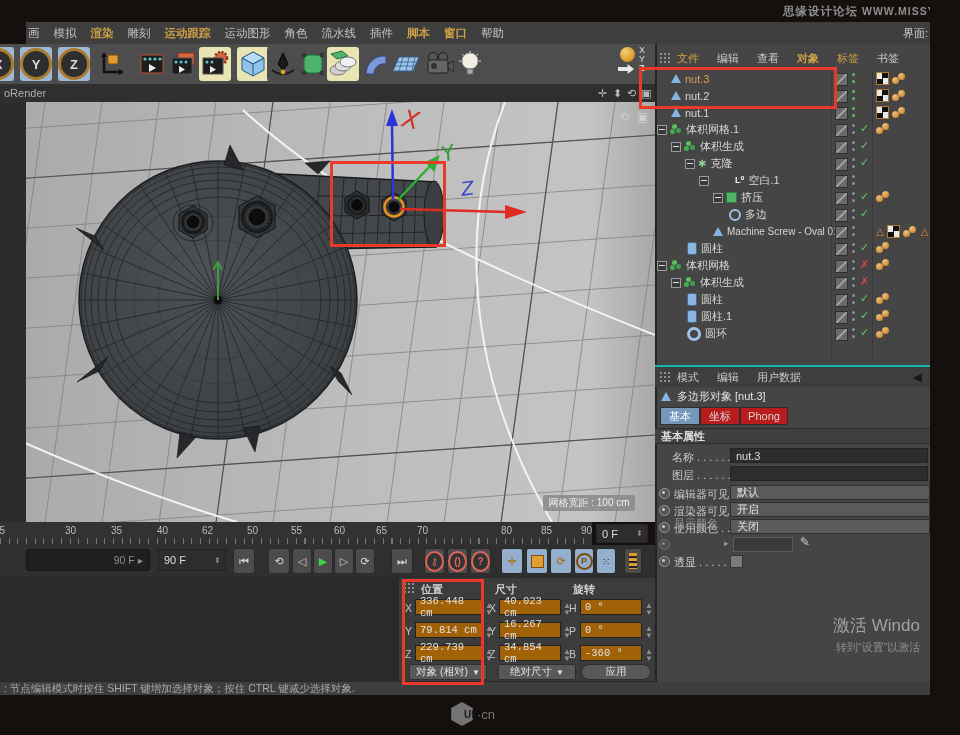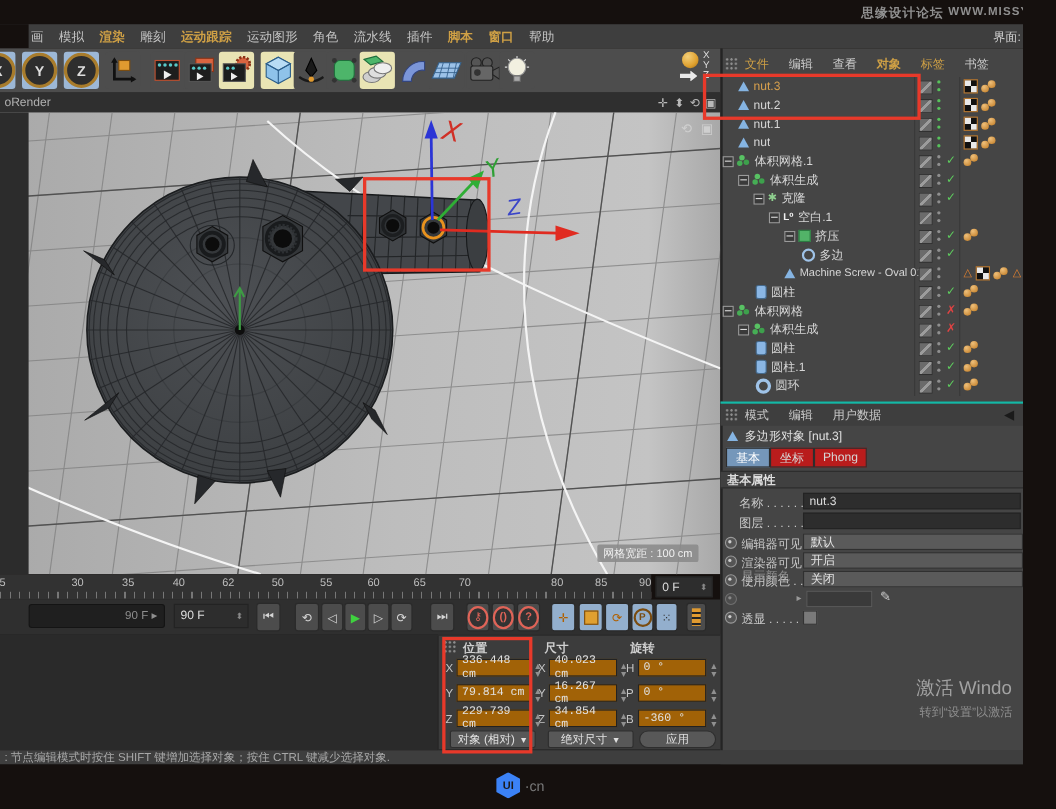--- a/index.html
+++ b/index.html
@@ -34,21 +34,21 @@
   .omrow .nm{margin-left:4px;white-space:nowrap;overflow:hidden;}
   .omrow.sel .nm{color:#d9a14e;}
   .mbox{width:8px;height:8px;border:1px solid #9a9a9a;background:#3a3a3a;position:relative;flex:none;margin-right:3px;}
   .mbox::after{content:"";position:absolute;left:1px;right:1px;top:3px;height:1px;background:#ddd;}
   .oi{flex:none;display:inline-block;}
   .oi-tri{width:0;height:0;border-left:5px solid transparent;border-right:5px solid transparent;border-bottom:9px solid #85b4e2;}
   .oi-vol{width:12px;height:11px;position:relative;}
   .oi-vol::before{content:"";position:absolute;left:2px;top:0;width:5px;height:5px;border-radius:50%;
         background:#58c263;box-shadow:4px 4px 0 #3da04c,-2px 5px 0 #46ad55;}
   .oi-cloner{color:#8fcf8f;font-size:10px;line-height:10px;}
-  .oi-null{color:#eee;font-size:9px;font-weight:bold;line-height:9px;}
+  .oi-null{color:#eee;font-size:9px;font-weight:bold;line-height:9px;margin-left:23px;}
   .oi-cube{width:9px;height:9px;background:#52b368;border:1px solid #2c7c42;}
   .oi-circ{width:8px;height:8px;border:2px solid #9fc3e8;border-radius:50%;}
   .oi-cyl{width:8px;height:11px;background:#8ab6e4;border-radius:3px/2px;border:1px solid #44698c;}
   .slashbox{position:absolute;left:180px;top:3px;width:11px;height:11px;background:#6b6b6b;border:1px solid #303030;
         background-image:linear-gradient(135deg,transparent 42%,#9c9c9c 42%,#9c9c9c 58%,transparent 58%);}
   .vdots{position:absolute;left:197px;top:3px;width:4px;height:11px;}
   .vdots::before,.vdots::after{content:"";position:absolute;left:0;width:3px;height:3px;border-radius:50%;background:#8f8f8f;}
   .vdots::before{top:0;} .vdots::after{top:7px;}
   .vdots.green::before{background:#57c25b;} .vdots.green::after{background:#57c25b;}
   .stmark{position:absolute;left:205px;top:1px;font-size:11px;font-weight:bold;}
@@ -94,21 +94,21 @@
   .spin{position:absolute;color:#909090;font-size:8px;line-height:7px;}
   .cbtn{position:absolute;height:16px;background:#585858;border:1px solid #2e2e2e;color:#e0e0e0;font-size:10.5px;
         display:flex;align-items:center;justify-content:center;box-sizing:border-box;border-radius:2px;gap:4px;}
   .pill{border-radius:8px;}
   
   .redbox{position:absolute;border:3px solid #e8392a;pointer-events:none;}
   
   #statusbar{left:0;top:682px;width:930px;height:13px;background:#3e3e3e;color:#a8a8a8;
              font-size:10.5px;display:flex;align-items:center;padding-left:4px;box-sizing:border-box;}
   .wm{color:#8f8f8f;font-weight:bold;letter-spacing:1px;font-size:11.5px;}
-  #hexlogo{width:24px;height:24px;background:#3b82f6;display:flex;align-items:center;justify-content:center;
+  #hexlogo{width:24px;height:24px;background:#737373;display:flex;align-items:center;justify-content:flex-end;
            clip-path:polygon(50% 0,95% 25%,95% 75%,50% 100%,5% 75%,5% 25%);color:#1a1a1a;font-weight:bold;font-size:10px;}
   .vctl{position:absolute;top:87px;font-size:11px;color:#b8b8b8;}
 </style>
 </head>
 <body>
 
 <div id="page">
 
   <div class="abs" style="left:0;top:0;width:960px;height:22px;background:#15100e;"></div>
   <div class="abs wm" style="left:783px;top:4px;">思缘设计论坛</div>
@@ -571,30 +571,20 @@
     <div class="omrow" style="padding-left:16px;">
       <span class="oi oi-tri"></span>
       <span class="nm">nut.1</span>
       <span class="slashbox"></span>
         <span class="vdots green"></span>
       <span class="tags">
           <span class="tg-checker"></span>
           <span class="tg-balls"></span>
         </span>
     </div>
-    <div class="omrow" style="padding-left:16px;">
-      <span class="oi oi-tri"></span>
-      <span class="nm">nut</span>
-      <span class="slashbox"></span>
-        <span class="vdots green"></span>
-      <span class="tags">
-          <span class="tg-checker"></span>
-          <span class="tg-balls"></span>
-        </span>
-    </div>
     <div class="omrow" style="padding-left:2px;">
       <span class="mbox"></span>
       <span class="oi oi-vol"></span>
       <span class="nm">体积网格.1</span>
       <span class="slashbox"></span>
         <span class="vdots"></span>
       <span class="stmark ok">✓</span>
       <span class="tags">
           <span class="tg-balls"></span>
         </span>

